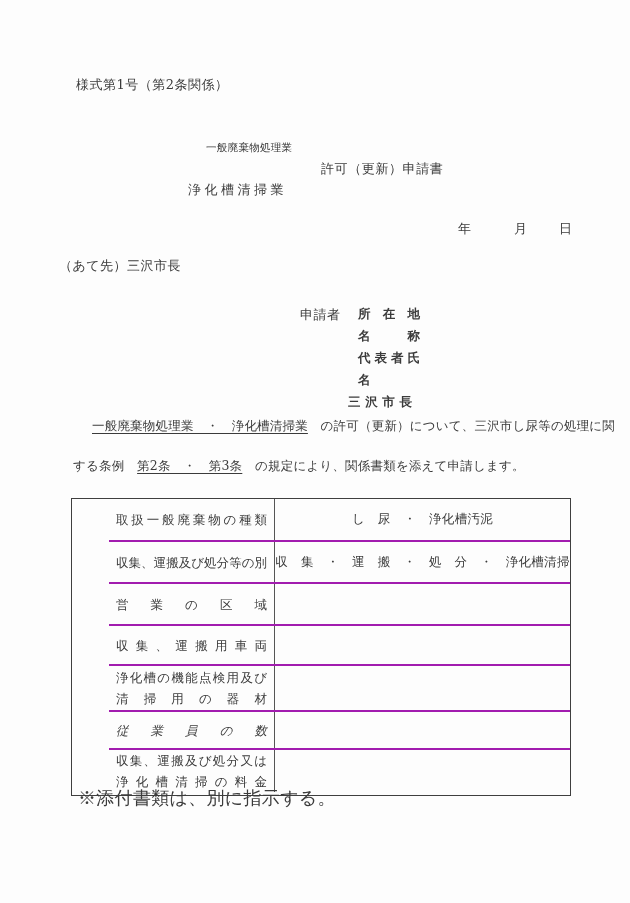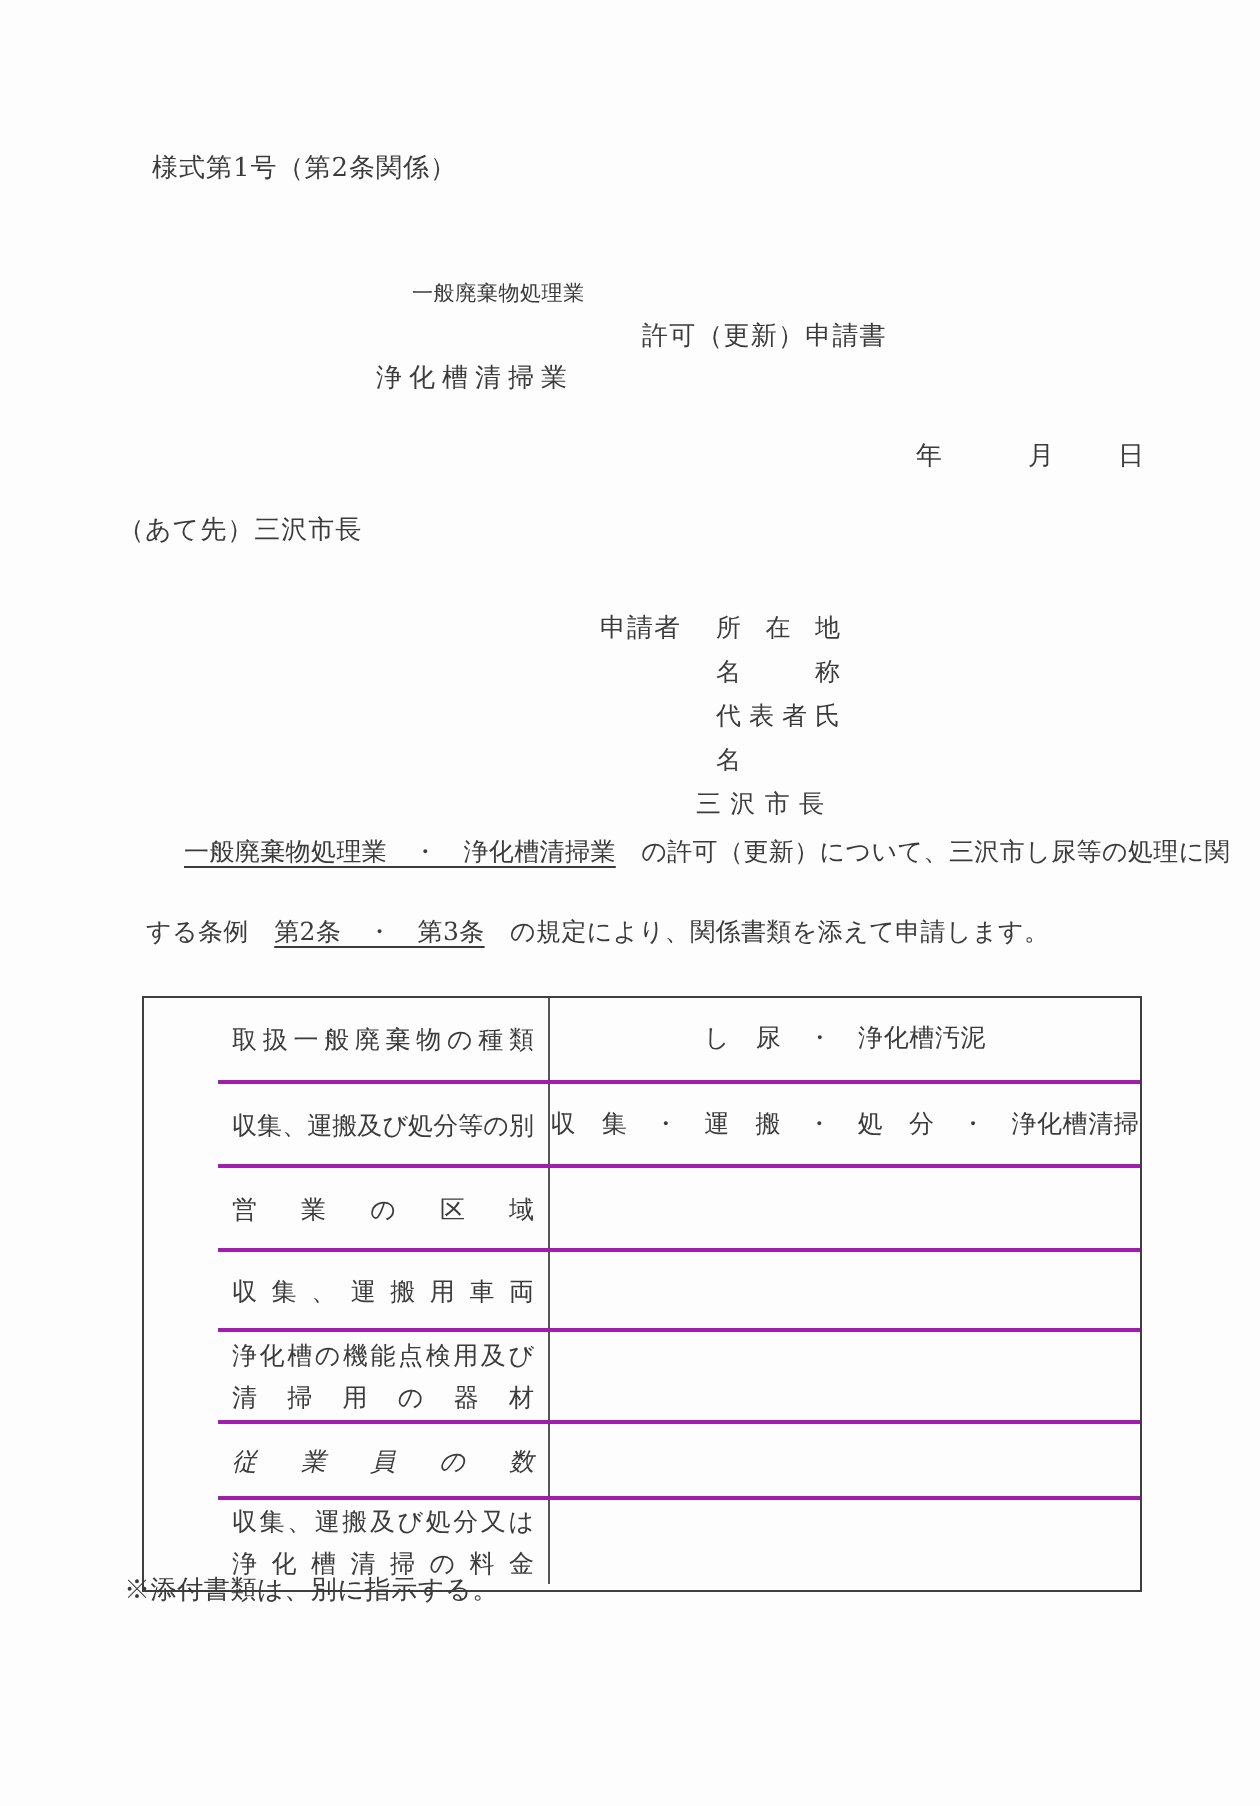--- a/index.html
+++ b/index.html
@@ -35,21 +35,21 @@
   
   .addressee{left:59px;top:259px;letter-spacing:0.5px;}
 
   
   .applicant-label{left:280px;top:308px;letter-spacing:0.5px;margin-left:20px;}
   .applicant-fields{
     position:absolute;left:358px;top:303px;width:62px;
     line-height:22px;font-size:12.5px;
   }
   .applicant-fields .fline{
-    text-align:justify;text-align-last:justify;
+    text-align:justify;text-align-last:justify;font-weight:bold;
   }
   .applicant-fields .fline.phone{
     margin-left:-10px;width:64px;
   }
 
   
   .body-line1{left:92px;top:420px;font-size:12.5px;letter-spacing:0.2px;}
   .body-line2{left:73px;top:460px;font-size:12.5px;letter-spacing:0.2px;}
 
   
@@ -80,21 +80,21 @@
     text-align:justify;text-align-last:justify;
     word-break:keep-all;
   }
   .cell-l .jline:empty{display:none;}
   .cell-r{
     flex:1;display:flex;align-items:center;justify-content:center;
     letter-spacing:0.3px;
   }
 
   
-  .footnote{left:62px;top:789px;font-size:13px;letter-spacing:0.3px;}
+  .footnote{left:78px;top:789px;font-size:18px;letter-spacing:0.3px;}
 </style>
 </head>
 <body>
 
 <div class="page">
 
   <div class="abs form-number">様式第1号（第2条関係）</div>
 
   <div class="abs title-biz1">一般廃棄物処理業</div>
   <div class="abs title-main">許可（更新）申請書</div>

